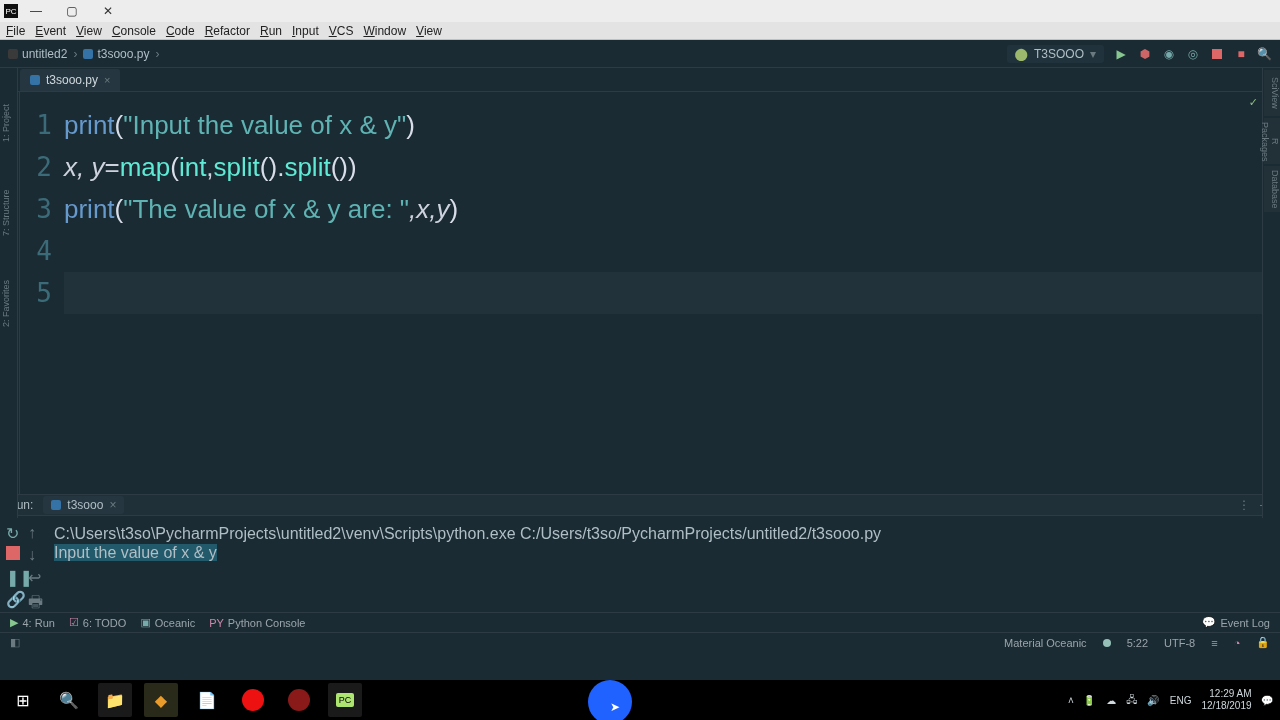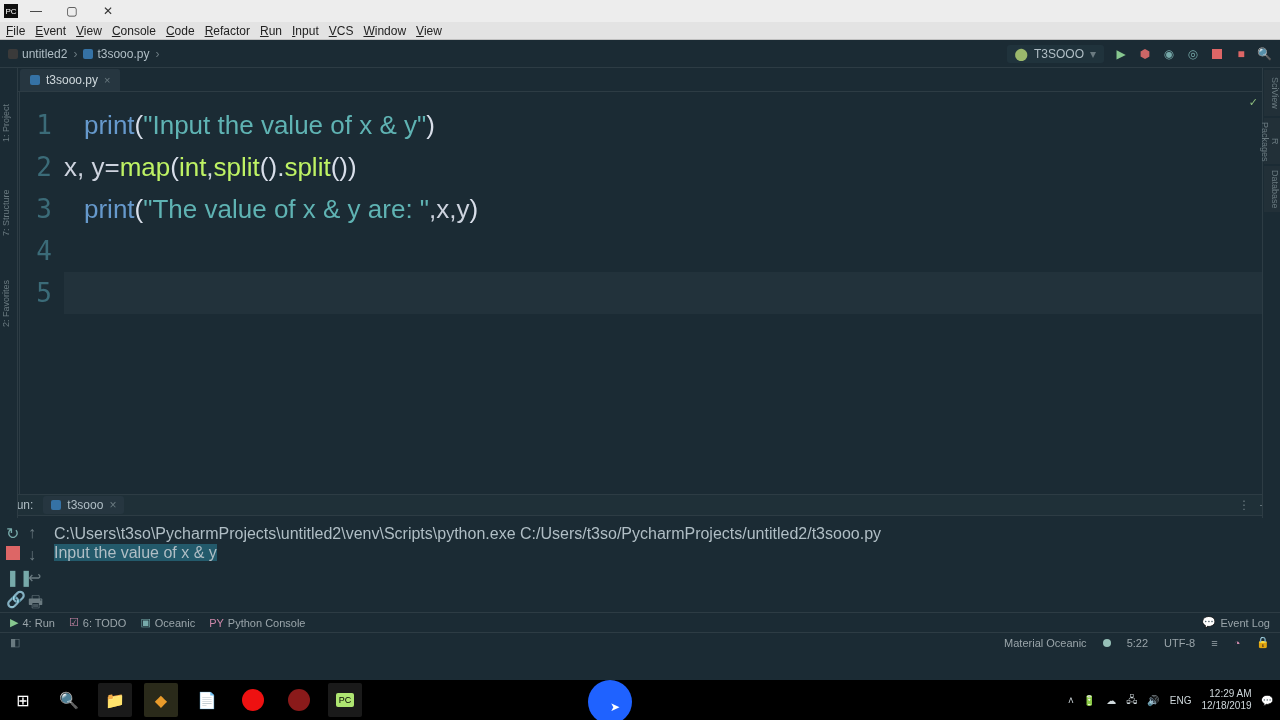--- a/index.html
+++ b/index.html
@@ -34,26 +34,26 @@
 
 .editor-area { position:relative; height:402px; display:flex; background:#1b2b34; }
 .left-gutter { width:20px; background:#1b2b34; border-right:1px solid #2d3c44; }
 .gutter { width:44px; background:#1b2b34; padding-top:12px; }
 .code-col { flex:1; padding-top:12px; font-family: Consolas, monospace; font-size:26px; }
 .line { display:flex; align-items:center; height:42px; }
 .ln { color:#3b6b78; font-family: Consolas, monospace; font-size:26px; text-align:right; padding-right:12px; height:42px; line-height:42px; }
 .ln-row { display:block; }
 
 
-.c-fn { color:#6699cc;margin-left:20px; }     
+.c-fn { color:#6699cc; }     
 .c-str { color:#5fb3b3; }    
-.c-name { color:#cdd3de; }
+.c-name { color:#cdd3de;font-style:italic; }
 .c-op { color:#cdd3de; }
 .c-br { color:#d8dee9; }
-.c-py { color:#bef264; }
+.c-py { color:#5eead4; }
 
 
 .right-strip { position:absolute; right:0; top:68px; width:18px; height:450px; background:#1b2b34; border-left:1px solid #2d3c44;}
 .right-strip .blk { width:16px; height:46px; margin:2px auto; background:#223038; writing-mode:vertical-rl; font-size:9px; color:#6a7a80; text-align:center; padding:4px 0;}
 
 
 .left-strip { position:absolute; left:0; top:68px; width:18px; height:450px; background:#1b2b34; border-right:1px solid #2d3c44;}
 .left-strip .blk { width:16px; height:70px; margin:20px auto; writing-mode:vertical-rl; transform:rotate(180deg); font-size:9px; color:#6a7a80; text-align:center; }
 
 

